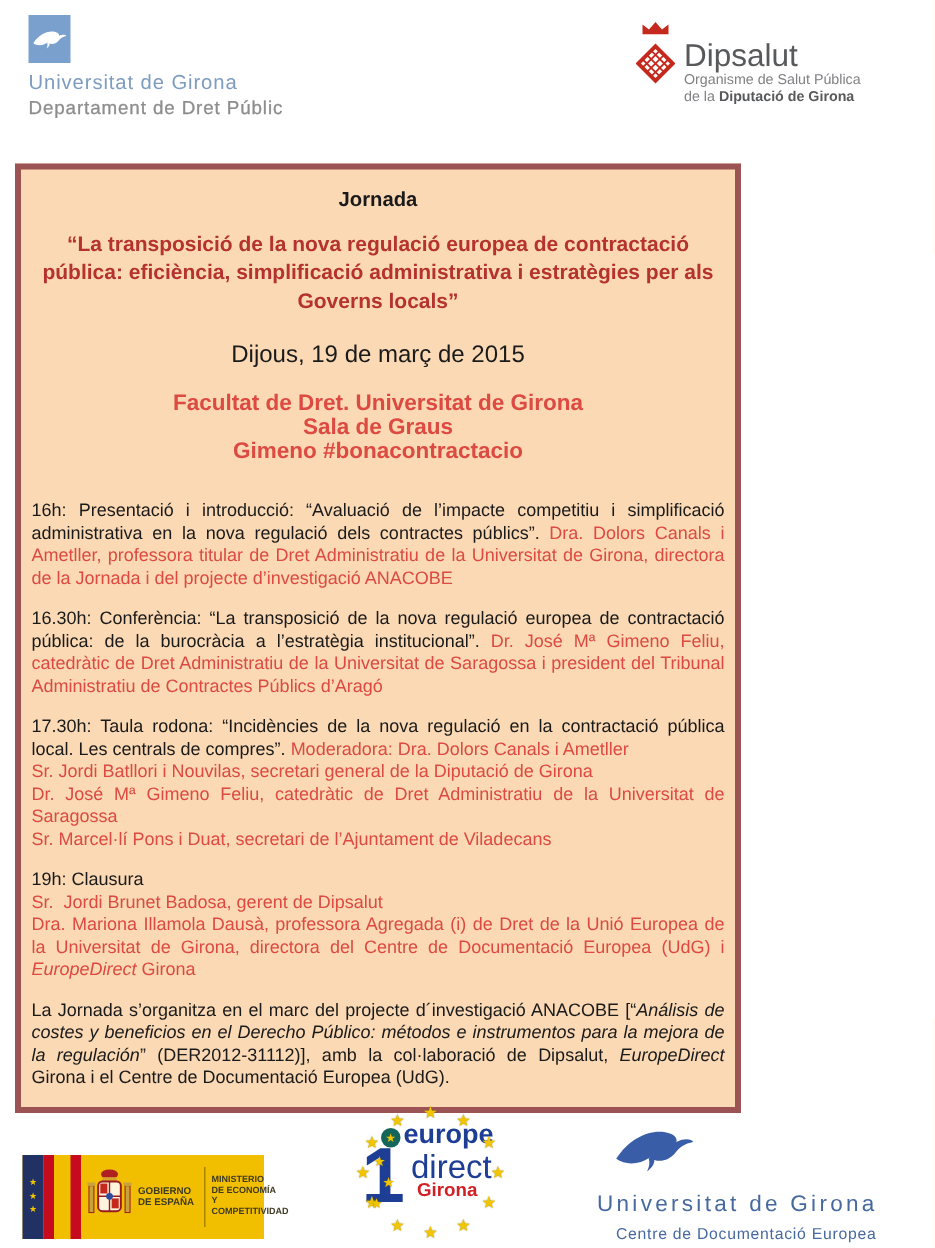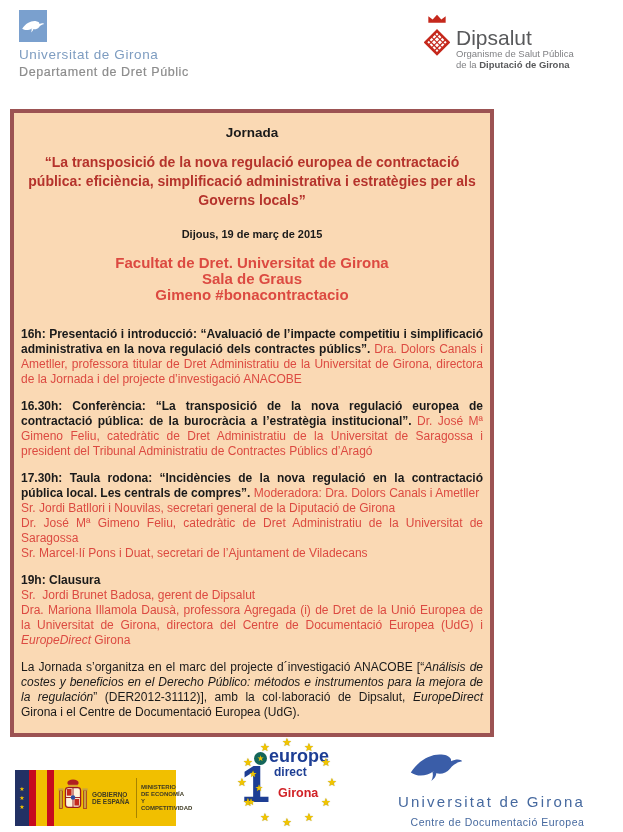--- a/index.html
+++ b/index.html
@@ -25,25 +25,25 @@
   .dip-text{margin-left:6px;padding-top:14px;}
   .dip-name{font-size:21px;color:var(--dip_dark);line-height:21px;}
   .dip-sub{font-size:9.5px;color:var(--dip_gray);line-height:11px;}
   .dip-sub b{color:var(--dip_dark);}
 
   
   .box{position:absolute;left:10px;top:88px;width:484px;min-height:628px;
        background:var(--box_bg);border:4px solid var(--box_border);padding:8px 7px 12px;margin-top:21px;}
   .h-jornada{text-align:center;font-weight:bold;font-size:13.5px;color:#1a1a1a;margin-top:4px;}
   .h-title{text-align:center;font-weight:bold;font-size:14px;line-height:19px;color:var(--title_red);margin:13px 2px 0;}
-  .h-date{text-align:center;font-weight:bold;font-size:11px;color:#1a1a1a;margin-top:18px;}
+  .h-date{text-align:center;font-weight:normal;font-size:16px;color:#1a1a1a;margin-top:18px;}
   .venue{text-align:center;font-weight:bold;font-size:15px;line-height:16px;color:var(--text_red);margin-top:15px;}
   .para{font-size:12px;line-height:15px;text-align:justify;color:#1a1a1a;margin-top:12px;}
   .para.first{margin-top:24px;}
-  .run-b{font-weight:bold;}
+  .run-b{font-weight:normal;}
   .run-r{color:var(--text_red);}
   .run-ri{color:var(--text_red);font-style:italic;}
   .run-i{font-style:italic;}
   a.run-link{color:var(--link_blue);text-decoration:underline;}
 
   
   .gob{position:absolute;left:15px;top:770px;width:161px;height:56px;display:flex;background:var(--spain_yellow);}
   .gob-flag{display:flex;height:100%;flex:0 0 auto;}
   .gob-blue{width:14px;background:var(--spain_blue);display:flex;flex-direction:column;align-items:center;justify-content:center;gap:3px;}
   .gob-blue span{color:var(--star_yellow);font-size:6px;line-height:6px;}
@@ -54,21 +54,21 @@
   .gob-label{font-size:6.5px;line-height:7.5px;font-weight:bold;color:#3f3b23;margin-left:2px;width:40px;}
   .gob-div{width:1px;height:40px;background:rgba(80,60,0,.45);margin:0 4px;}
   .gob-min{font-size:6px;line-height:7px;font-weight:bold;color:#3f3b23;width:54px;}
 
   .ed{position:absolute;left:237px;top:736px;width:102px;height:94px;}
   .ed .star{position:absolute;color:var(--star_yellow);text-shadow:0 0 1px #8a7a00;transform:translate(-50%,-50%);}
   .ed-one{position:absolute;left:4px;top:22px;font-size:52px;line-height:52px;font-weight:bold;color:var(--eu_blue);}
   .ed-globe{position:absolute;left:17px;top:16px;width:13px;height:13px;border-radius:50%;background:var(--ed_teal);display:flex;align-items:center;justify-content:center;}
   .ed-globe span{color:var(--star_yellow);font-size:8px;line-height:8px;}
   .ed-w1{position:absolute;left:32px;top:10px;font-size:18px;font-weight:bold;color:var(--eu_blue);}
-  .ed-w2{position:absolute;left:37px;top:29px;font-size:12px;font-weight:bold;color:var(--eu_blue);}
+  .ed-w2{position:absolute;left:37px;top:29px;font-size:22px;font-weight:normal;color:var(--eu_blue);}
   .ed-city{position:absolute;left:41px;top:50px;font-size:12.5px;font-weight:bold;color:var(--ed_red);}
 
   .cde{position:absolute;left:398px;top:750px;width:190px;}
   .cde-bird{width:56px;height:32px;margin-left:10px;}
   .cde-name{margin-top:7px;font-size:15px;letter-spacing:2.2px;color:var(--cde_blue);}
   .cde-sub{margin-top:6px;margin-left:9px;font-size:10.5px;letter-spacing:.5px;color:var(--cde_blue);text-align:center;}
 </style>
 </head>
 <body>
 

